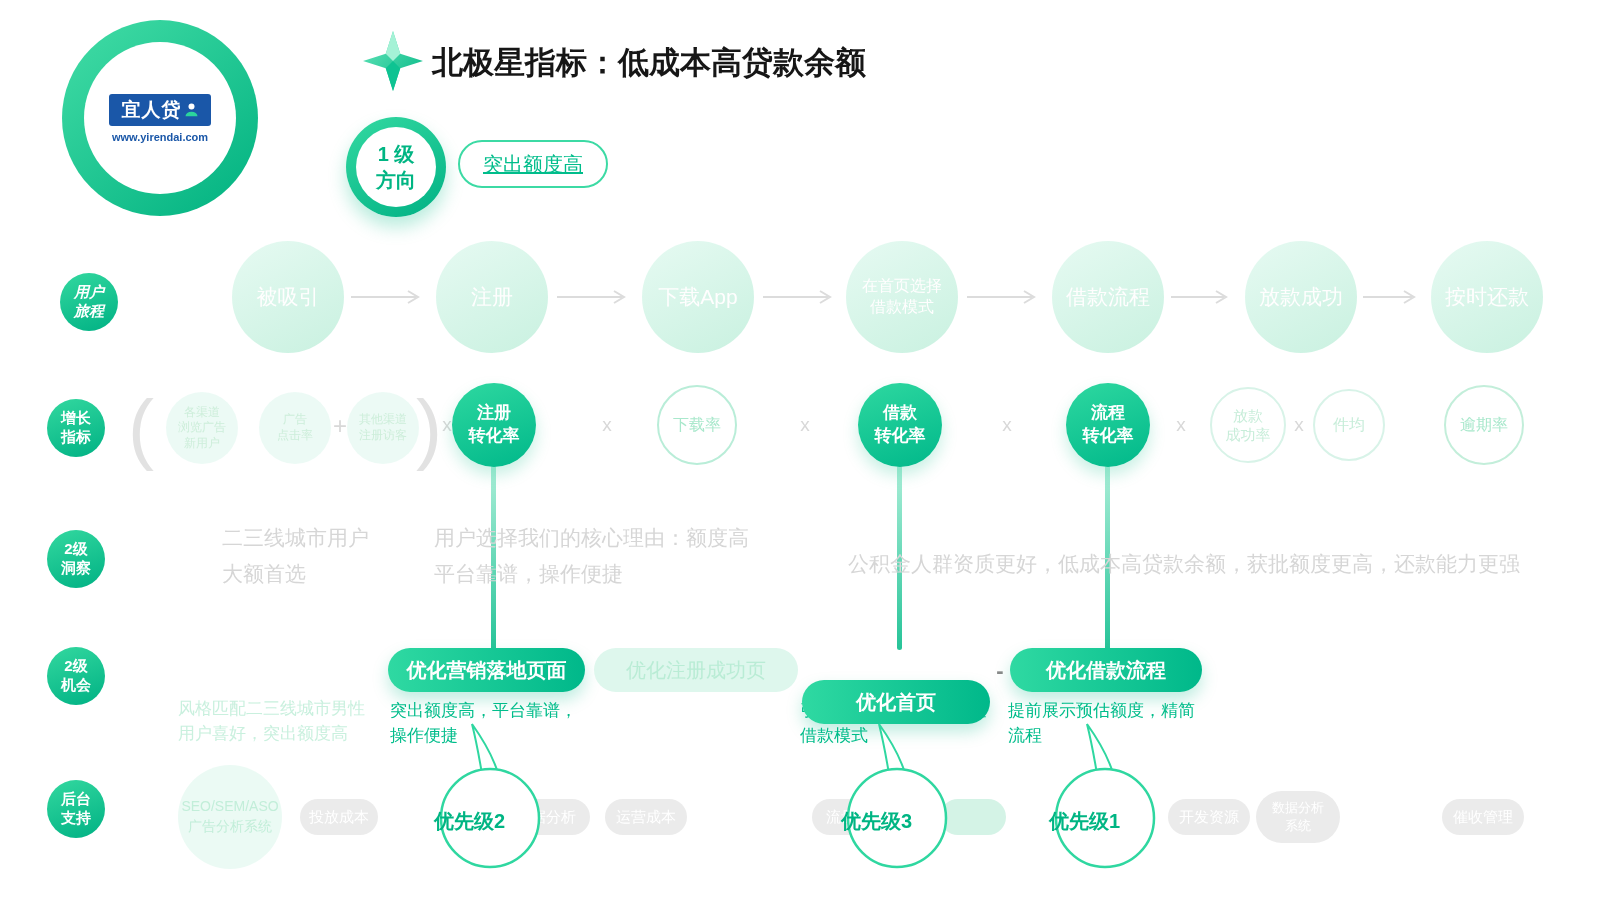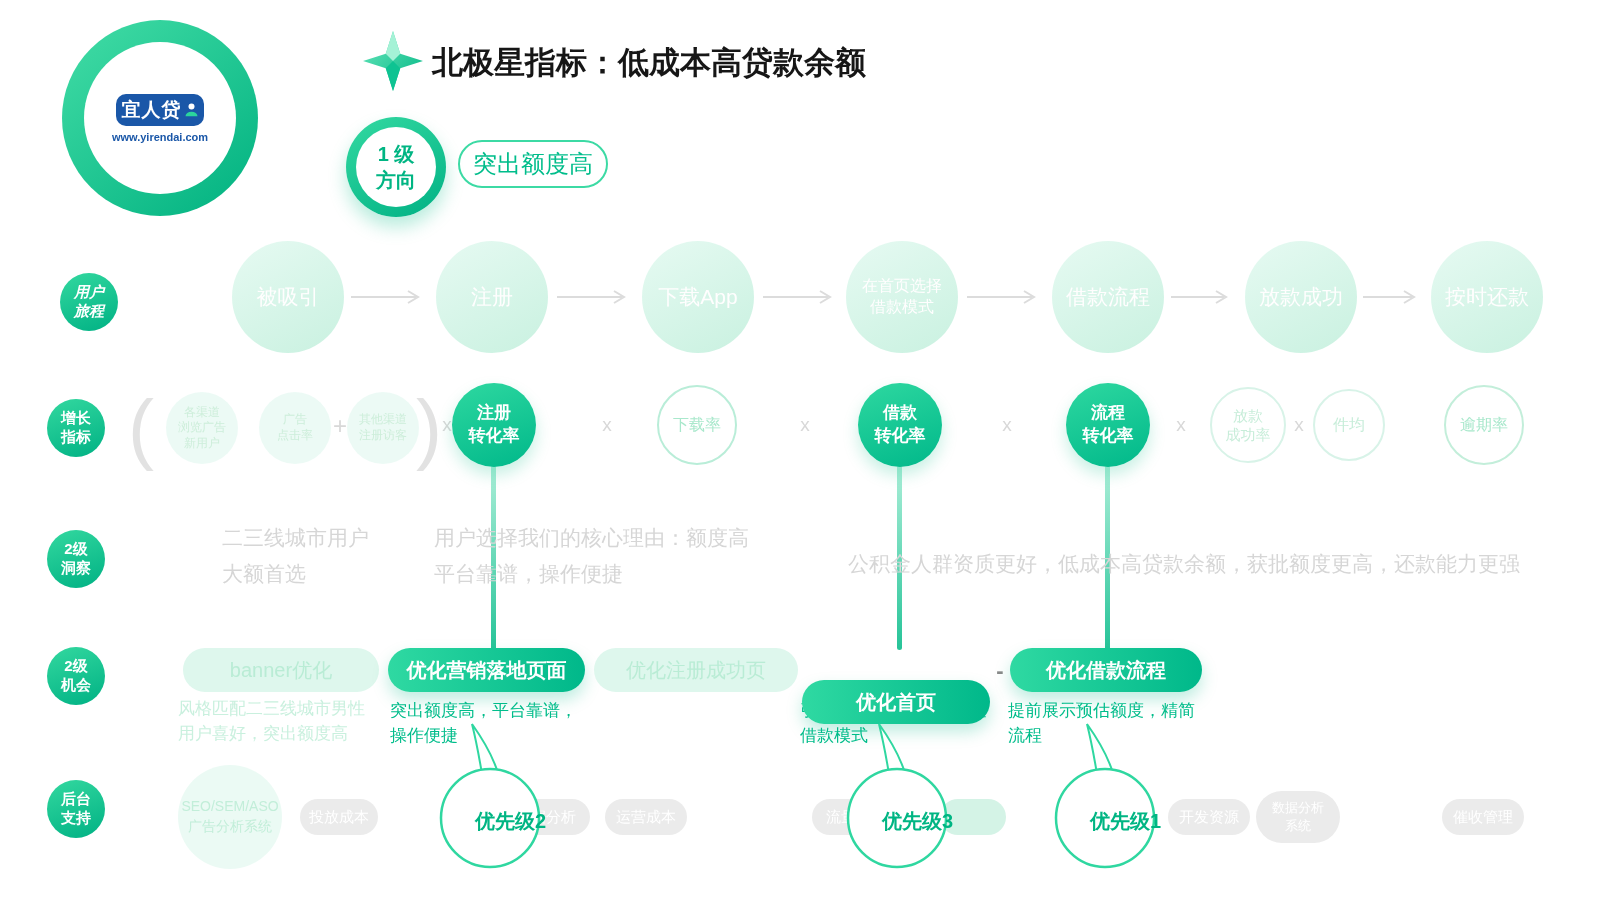--- a/index.html
+++ b/index.html
@@ -29,34 +29,34 @@
               box-shadow:0 8px 16px rgba(0,185,134,.25);}
   .pill-faded{background:#def7ed;color:#b9ecd5;}
   .note{color:#00bd8b;font-size:17px;line-height:25px;font-weight:500;z-index:3;}
   .note-faded{color:#c9f0de;}
   .insight{color:#d6d6d6;font-size:21px;line-height:36px;z-index:3;}
   
   .gray-pill{background:#ebebeb;color:#fff;border-radius:20px;display:flex;align-items:center;
              justify-content:center;font-size:15px;height:36px;box-sizing:border-box;z-index:4;}
   .vline{width:5px;border-radius:3px;z-index:1;
          background:linear-gradient(180deg,rgba(46,214,158,.40),rgba(0,185,134,.85));}
-  .balloon-label{position:absolute;left:0;right:0;top:92px;text-align:right;color:#00b583;
+  .balloon-label{position:absolute;left:0;right:0;top:92px;text-align:left;color:#00b583;
                  font-weight:bold;font-size:20px;}
   .badge-inner{width:80px;height:80px;background:#fff;border-radius:50%;display:flex;
                align-items:center;justify-content:center;text-align:center;
                color:#00b583;font-weight:bold;font-size:20px;line-height:1.3;}
 </style>
 </head>
 <body>
 
 <div class="canvas">
 
   <div class="abs circle" style="left:62px;top:20px;width:196px;height:196px;background:linear-gradient(140deg,#43dda6,#00b180);z-index:2;">
     <div class="circle" style="width:152px;height:152px;background:#fff;flex-direction:column;">
-      <div style="width:88px;height:32px;background:#1a57a8;border-radius:10px;display:flex;align-items:center;justify-content:center;gap:2px;">
+      <div style="width:102px;height:32px;background:#1a57a8;border-radius:3px;display:flex;align-items:center;justify-content:center;gap:2px;">
         <span style="color:#fff;font-weight:bold;font-size:19px;letter-spacing:1px;">宜人贷</span>
         <span style="display:inline-flex;">
           <svg width="15" height="15" viewBox="0 0 20 20">
             <circle cx="10" cy="6" r="4" fill="#ffffff"></circle>
             <path d="M2 19 a8 6 0 0 1 16 0 Z" fill="#2bd49c"></path>
           </svg>
         </span>
       </div>
       <div style="color:#1a57a8;font-size:11px;font-weight:bold;margin-top:5px;">www.yirendai.com</div>
     </div>
@@ -76,21 +76,21 @@
     </svg>
   </div>
   <div class="abs" style="left:432px;top:42px;font-size:31px;font-weight:bold;color:#161616;z-index:2;">北极星指标：低成本高贷款余额</div>
 
   <div class="abs circle" style="left:346px;top:117px;width:100px;height:100px;background:linear-gradient(150deg,#34d9a1,#00b184);box-shadow:0 10px 18px rgba(0,185,134,.28);z-index:2;">
     <div class="badge-inner pre">1 级
 方向</div>
   </div>
 
   <div class="abs" style="left:458px;top:140px;width:150px;height:48px;border:2px solid #3cdaa4;border-radius:27px;
-              color:#00bd8b;font-size:24px;font-weight:500;display:flex;align-items:center;justify-content:center;box-sizing:border-box;z-index:2;">突出额度高</div>
+              color:#00bd8b;font-size:20px;font-weight:500;display:flex;align-items:center;justify-content:center;box-sizing:border-box;z-index:2;text-decoration:underline;">突出额度高</div>
 
   <div class="abs circle row-label pre" style="left:60px;top:273px;font-style:italic;">用户
 旅程</div>
   <div class="abs circle row-label pre" style="left:47px;top:399px;">增长
 指标</div>
   <div class="abs circle row-label pre" style="left:47px;top:530px;">2级
 洞察</div>
   <div class="abs circle row-label pre" style="left:47px;top:647px;">2级
 机会</div>
   <div class="abs circle row-label pre" style="left:47px;top:780px;">后台
@@ -162,21 +162,20 @@
   <div class="abs vline" style="left:491px;top:465px;height:185px;"></div>
   <div class="abs vline" style="left:897px;top:465px;height:185px;"></div>
   <div class="abs vline" style="left:1105px;top:465px;height:185px;"></div>
 
   <div class="abs insight pre" style="left:222px;top:520px;">二三线城市用户
 大额首选</div>
   <div class="abs insight pre" style="left:434px;top:520px;">用户选择我们的核心理由：额度高
 平台靠谱，操作便捷</div>
   <div class="abs insight pre" style="left:848px;top:546px;">公积金人群资质更好，低成本高贷款余额，获批额度更高，还款能力更强</div>
 
-  <div class="abs pill pill-faded" style="left:183px;top:648px;width:196px;">banner优化</div>
   <div class="abs pill pill-solid" style="left:388px;top:648px;width:197px;">优化营销落地页面</div>
   <div class="abs pill pill-faded" style="left:594px;top:648px;width:204px;">优化注册成功页</div>
   <div class="abs pill pill-solid" style="left:802px;top:680px;width:188px;">优化首页</div>
   <div class="abs" style="left:992px;top:658px;width:16px;text-align:center;color:#8a8a8a;font-size:22px;font-weight:bold;z-index:3;">-</div>
   <div class="abs pill pill-solid" style="left:1010px;top:648px;width:192px;">优化借款流程</div>
 
   <div class="abs note note-faded pre" style="left:178px;top:696px;">风格匹配二三线城市男性
 用户喜好，突出额度高</div>
   <div class="abs note pre" style="left:390px;top:698px;">突出额度高，平台靠谱，
 操作便捷</div>

